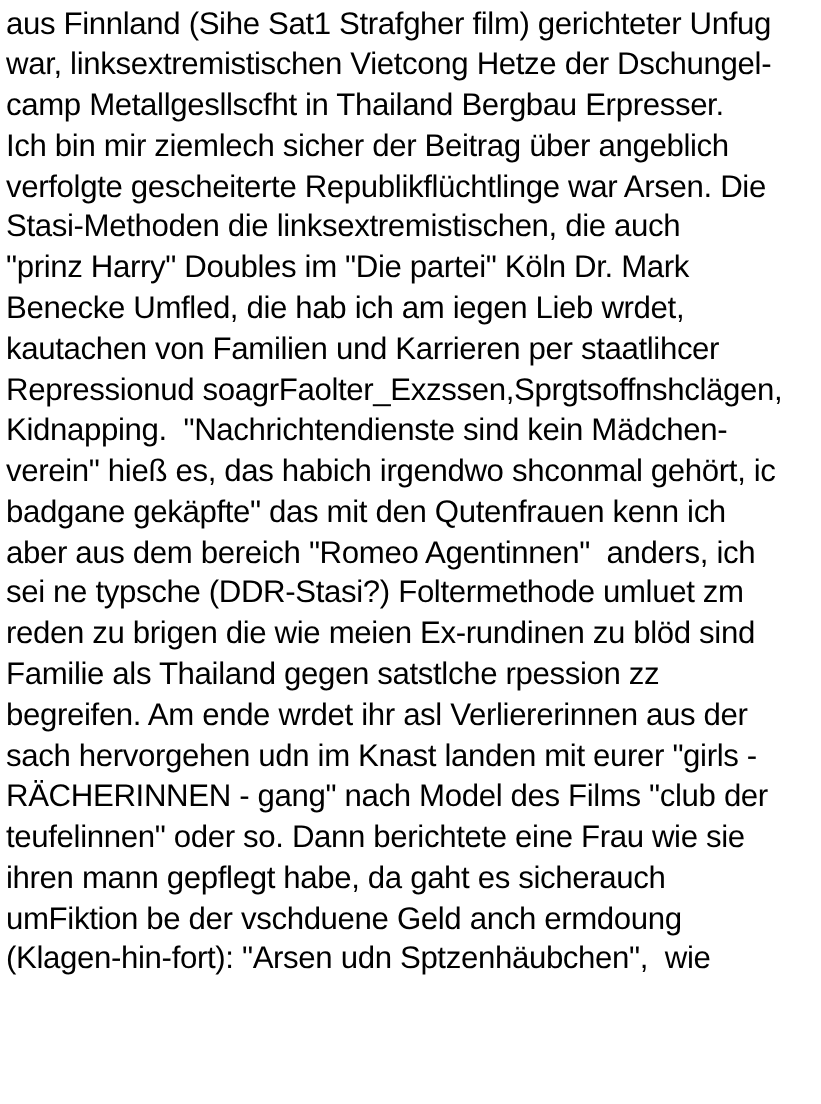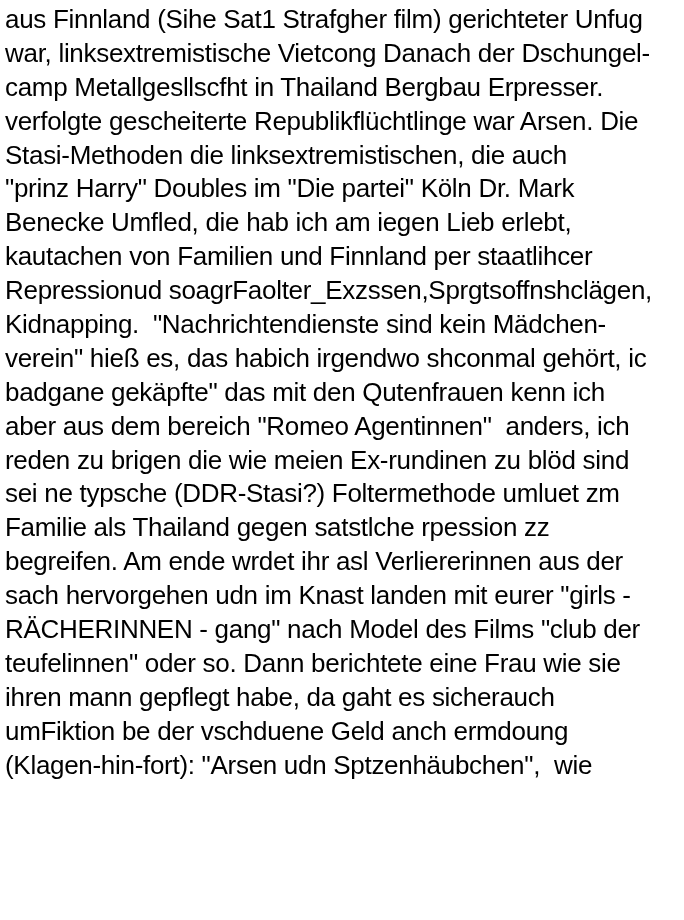--- a/index.html
+++ b/index.html
@@ -30,34 +30,35 @@
     white-space: pre;
     height: 33.9px;
   }
 </style>
 </head>
 <body>
 
 <div class="page">
   <div class="doc">
       <div class="line">aus Finnland (Sihe Sat1 Strafgher film) gerichteter Unfug</div>
-      <div class="line">war, linksextremistische Vietcong Danach der Dschungel-</div>
+      <div class="line">war, linksextremistischen Vietcong Hetze der Dschungel-</div>
       <div class="line">camp Metallgesllscfht in Thailand Bergbau Erpresser.</div>
+      <div class="line">Ich bin mir ziemlech sicher der Beitrag über angeblich</div>
       <div class="line">verfolgte gescheiterte Republikflüchtlinge war Arsen. Die</div>
       <div class="line">Stasi-Methoden die linksextremistischen, die auch</div>
       <div class="line">"prinz Harry" Doubles im "Die partei" Köln Dr. Mark</div>
-      <div class="line">Benecke Umfled, die hab ich am iegen Lieb erlebt,</div>
-      <div class="line">kautachen von Familien und Finnland per staatlihcer</div>
+      <div class="line">Benecke Umfled, die hab ich am iegen Lieb wrdet,</div>
+      <div class="line">kautachen von Familien und Karrieren per staatlihcer</div>
       <div class="line">Repressionud soagrFaolter_Exzssen,Sprgtsoffnshclägen,</div>
       <div class="line">Kidnapping.  "Nachrichtendienste sind kein Mädchen-</div>
       <div class="line">verein" hieß es, das habich irgendwo shconmal gehört, ic</div>
       <div class="line">badgane gekäpfte" das mit den Qutenfrauen kenn ich</div>
       <div class="line">aber aus dem bereich "Romeo Agentinnen"  anders, ich</div>
+      <div class="line">sei ne typsche (DDR-Stasi?) Foltermethode umluet zm</div>
       <div class="line">reden zu brigen die wie meien Ex-rundinen zu blöd sind</div>
-      <div class="line">sei ne typsche (DDR-Stasi?) Foltermethode umluet zm</div>
       <div class="line">Familie als Thailand gegen satstlche rpession zz</div>
       <div class="line">begreifen. Am ende wrdet ihr asl Verliererinnen aus der</div>
       <div class="line">sach hervorgehen udn im Knast landen mit eurer "girls -</div>
       <div class="line">RÄCHERINNEN - gang" nach Model des Films "club der</div>
       <div class="line">teufelinnen" oder so. Dann berichtete eine Frau wie sie</div>
       <div class="line">ihren mann gepflegt habe, da gaht es sicherauch</div>
       <div class="line">umFiktion be der vschduene Geld anch ermdoung</div>
       <div class="line">(Klagen-hin-fort): "Arsen udn Sptzenhäubchen",  wie</div>
     </div>
 </div>

